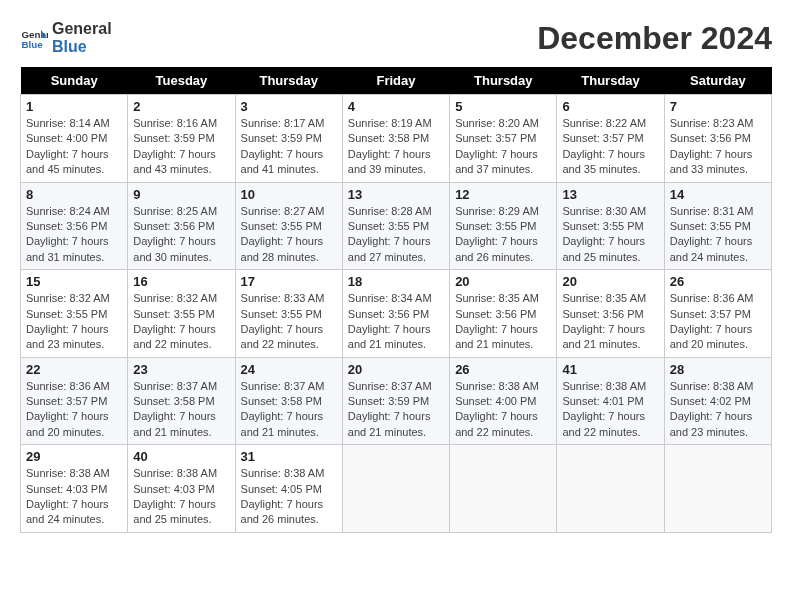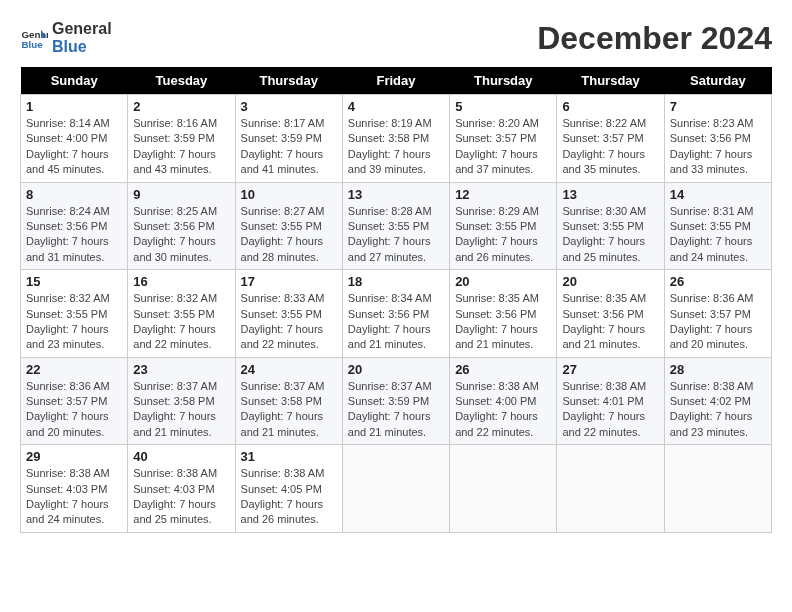--- a/index.html
+++ b/index.html
@@ -216,21 +216,21 @@
         </td>
         <td>
           <span class="day-num">20</span>
           <div class="day-info">Sunrise: 8:37 AM<br>Sunset: 3:59 PM<br>Daylight: 7 hours<br>and 21 minutes.</div>
         </td>
         <td>
           <span class="day-num">26</span>
           <div class="day-info">Sunrise: 8:38 AM<br>Sunset: 4:00 PM<br>Daylight: 7 hours<br>and 22 minutes.</div>
         </td>
         <td>
-          <span class="day-num">27</span>
+          <span class="day-num">41</span>
           <div class="day-info">Sunrise: 8:38 AM<br>Sunset: 4:01 PM<br>Daylight: 7 hours<br>and 22 minutes.</div>
         </td>
         <td>
           <span class="day-num">28</span>
           <div class="day-info">Sunrise: 8:38 AM<br>Sunset: 4:02 PM<br>Daylight: 7 hours<br>and 23 minutes.</div>
         </td>
       </tr>
       <tr>
         <td>
           <span class="day-num">29</span>

